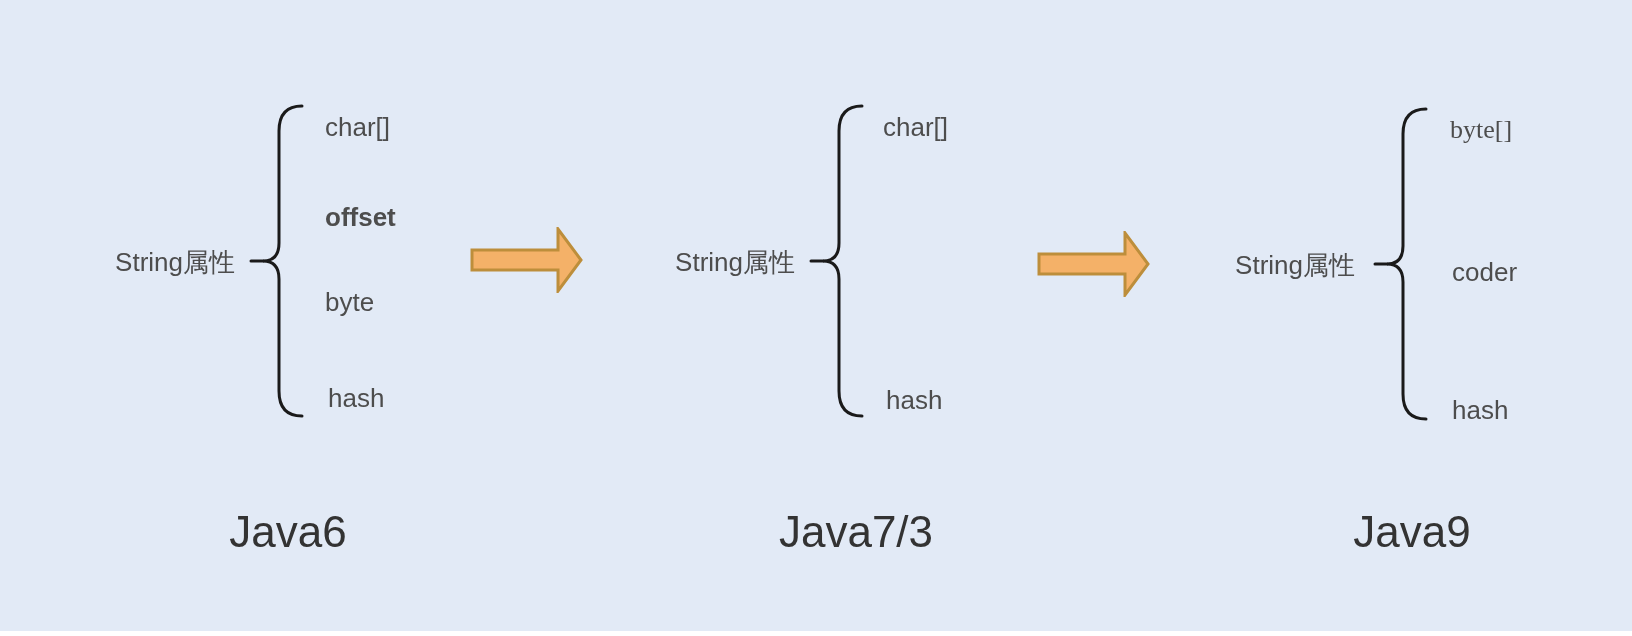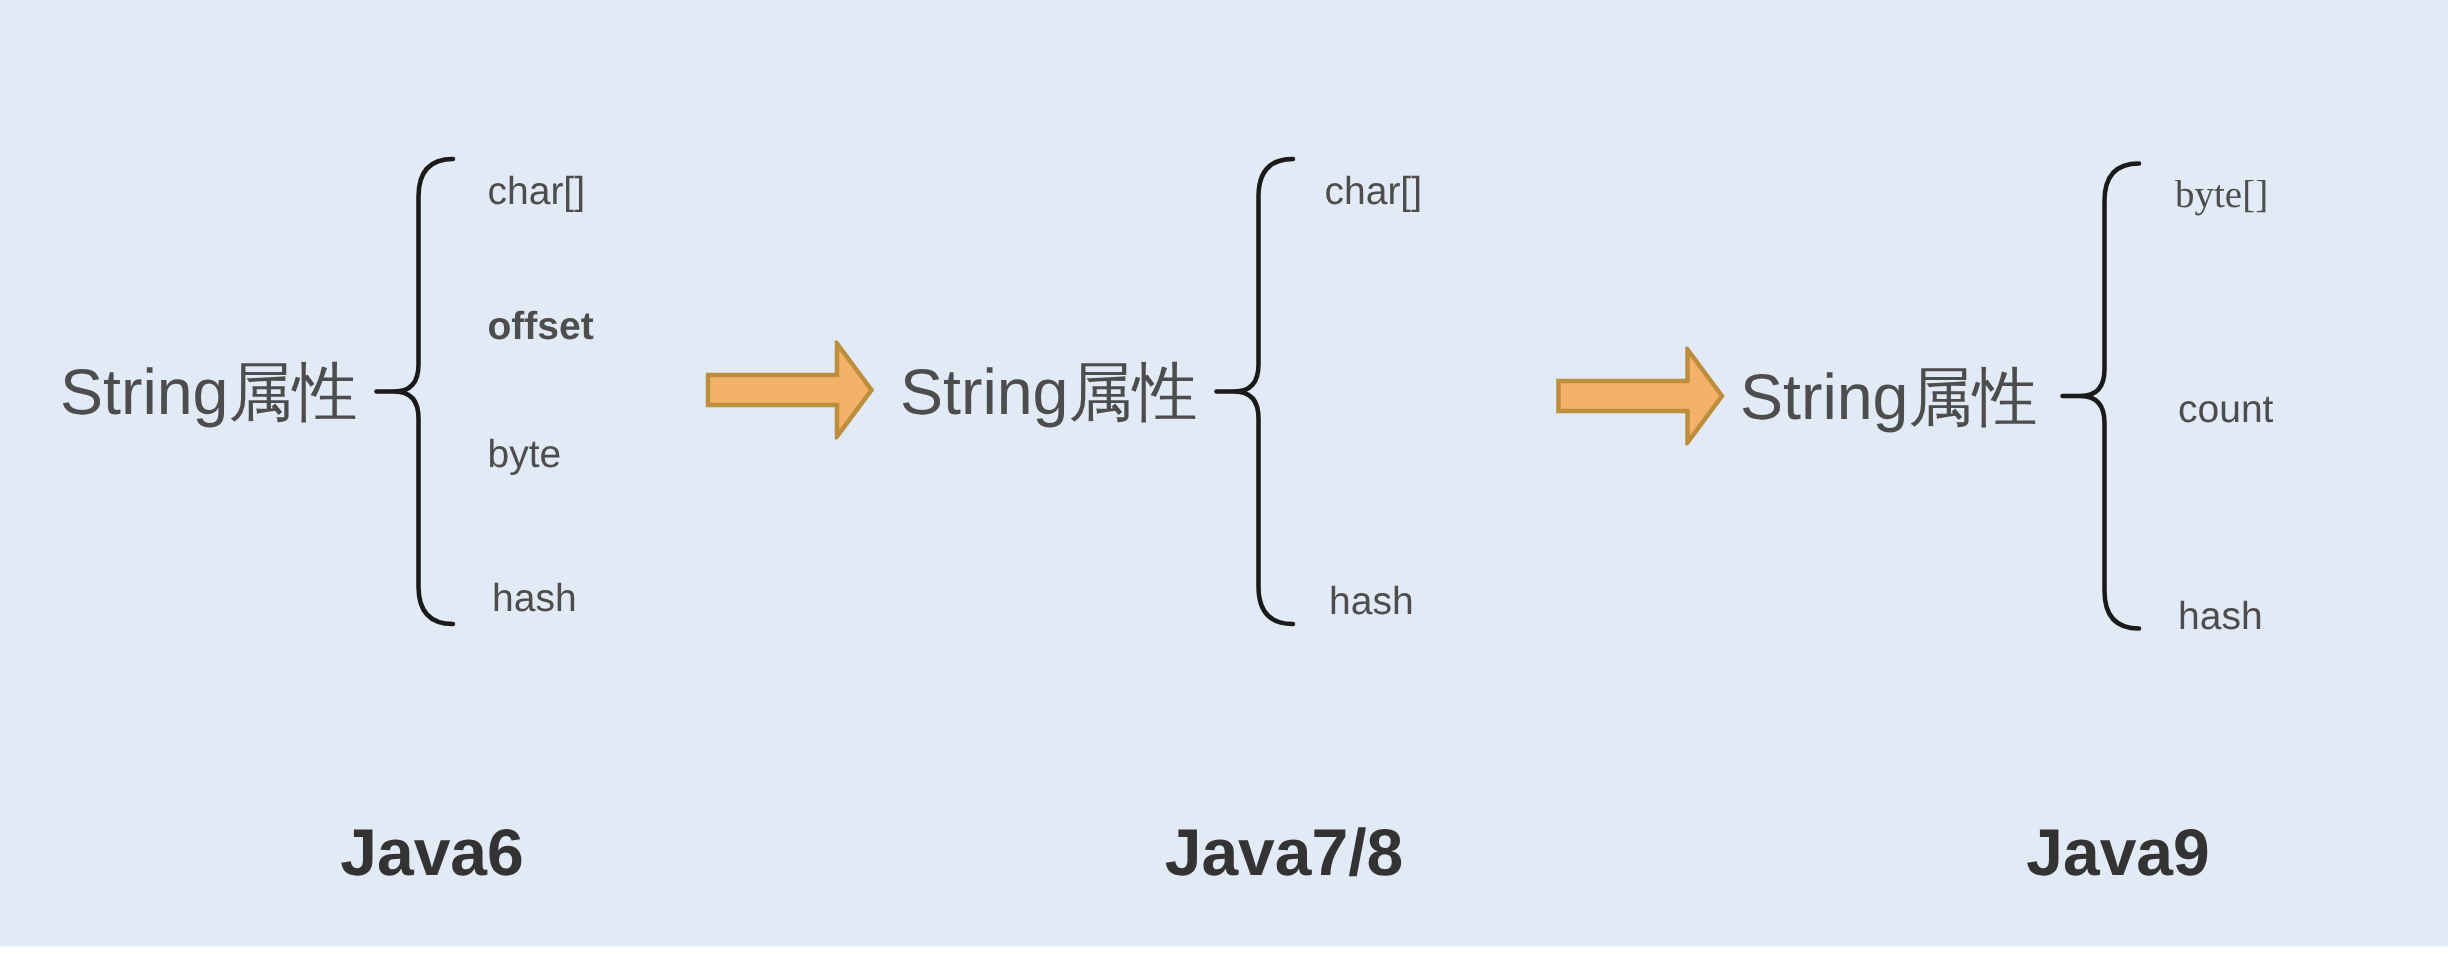--- a/index.html
+++ b/index.html
@@ -13,43 +13,42 @@
     background: var(--bg, #E2EAF6);
     font-family: "Liberation Sans", "DejaVu Sans", sans-serif;
     position: relative;
   }
   .canvas {
     position: absolute;
     inset: 0;
   }
   .label {
     position: absolute;
-    font-size: 43px;
+    font-size: 26px;
     line-height: 36px;
     color: var(--text, #4D4D4D);
     text-align: right;
     white-space: nowrap;
   }
   .item {
     position: absolute;
     font-size: 26px;
     line-height: 34px;
     color: var(--text, #4D4D4D);
     white-space: nowrap;
   }
   .caption {
     position: absolute;
     width: 260px;
     font-size: 44px;
     line-height: 48px;
-    font-weight: bold;
+    font-weight: normal;
     color: var(--caption, #333333);
     text-align: center;
     white-space: nowrap;
-    margin-top: 37px;
   }
   svg.brace {
     position: absolute;
     overflow: visible;
   }
   svg.brace path {
     fill: none;
     stroke: var(--brace, #1A1A1A);
     stroke-width: 3;
     stroke-linecap: round;
@@ -95,33 +94,33 @@
   </svg>
 
   <section>
     <div class="label" style="left:600px; top:244px; width:195px;">String属性</div>
     <svg class="brace" style="left:810px; top:104px;" width="54" height="314" viewBox="0 0 54 314">
       <path d="M52,2 Q29,2 29,27 L29,139 Q29,157 13,157 Q29,157 29,175 L29,287 Q29,312 52,312"></path>
       <path d="M13,157 L1,157"></path>
     </svg>
     <div class="item" style="left:883px; top:110px;">char[]</div>
     <div class="item" style="left:886px; top:383px;">hash</div>
-    <div class="caption" style="left:726px; top:508px;">Java7/8</div>
+    <div class="caption" style="left:726px; top:508px;">Java7/3</div>
   </section>
 
   <svg class="arrow" style="left:1037px; top:231px;" width="113" height="66" viewBox="0 0 113 66">
     <polygon points="2,23 88,23 88,2 111,33 88,64 88,43 2,43"></polygon>
   </svg>
 
   <section>
     <div class="label" style="left:1160px; top:247px; width:195px;">String属性</div>
     <svg class="brace" style="left:1374px; top:107px;" width="54" height="314" viewBox="0 0 54 314">
       <path d="M52,2 Q29,2 29,27 L29,139 Q29,157 13,157 Q29,157 29,175 L29,287 Q29,312 52,312"></path>
       <path d="M13,157 L1,157"></path>
     </svg>
     <div class="item" style="left:1450px; top:113px;font-family:Liberation Serif, serif;">byte[]</div>
-    <div class="item" style="left:1452px; top:255px;">count</div>
+    <div class="item" style="left:1452px; top:255px;">coder</div>
     <div class="item" style="left:1452px; top:393px;">hash</div>
     <div class="caption" style="left:1282px; top:508px;">Java9</div>
   </section>
 
   <div class="bottom-strip"></div>
 </div>
 
 </body></html>

